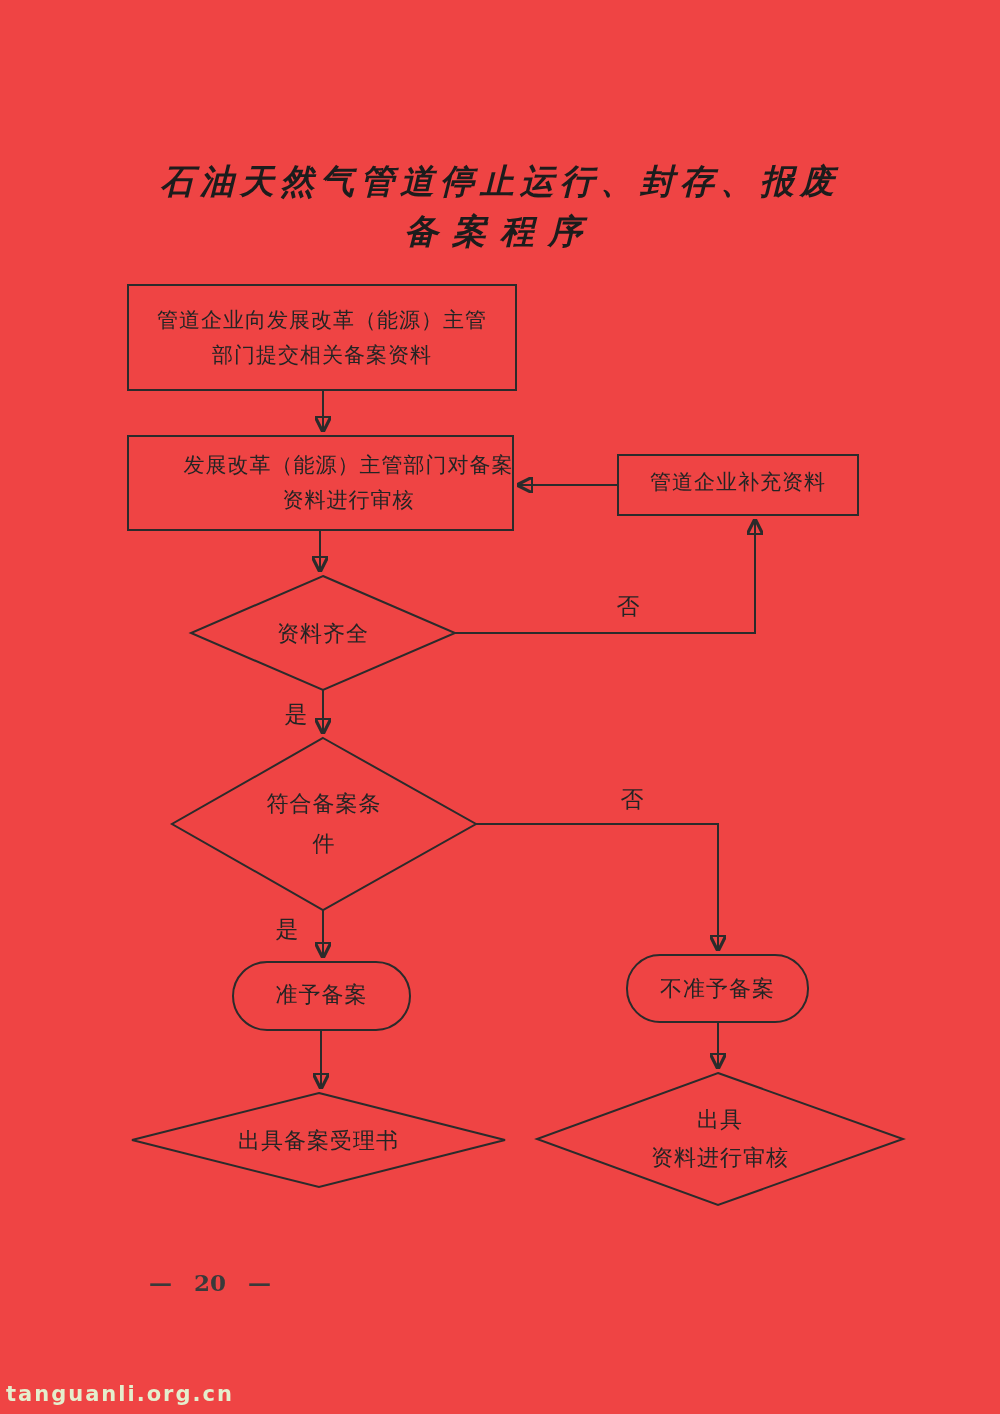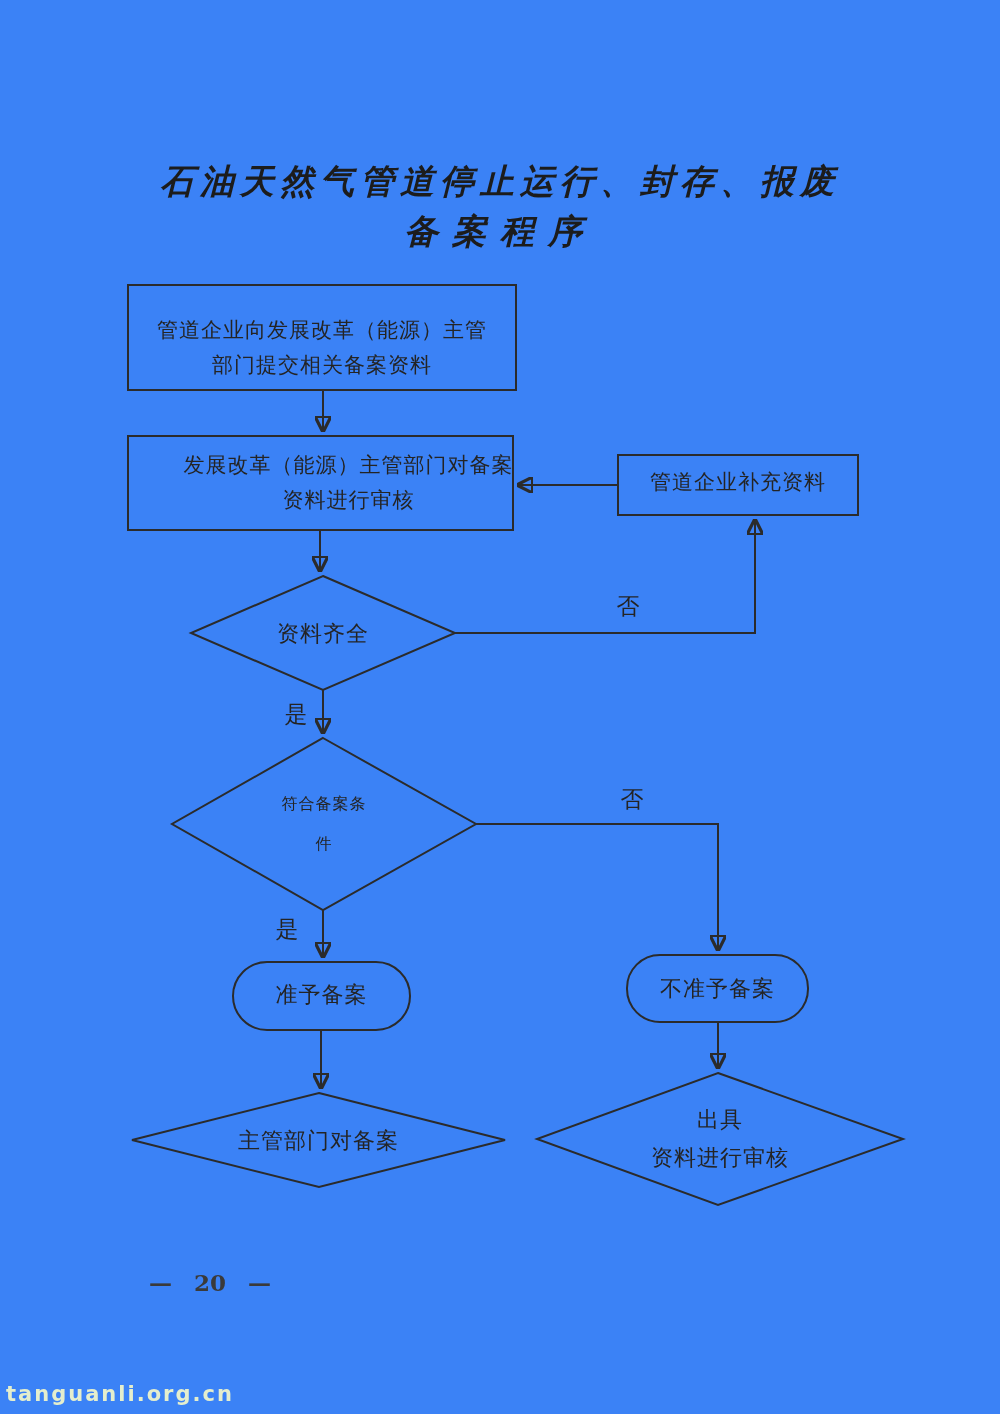--- a/index.html
+++ b/index.html
@@ -5,21 +5,21 @@
   html, body {
     margin: 0;
     padding: 0;
     background: #ffffff;
     font-family: "DejaVu Sans", sans-serif;
   }
   #page {
     position: relative;
     width: 1000px;
     height: 1414px;
-    background: #3b82f6;
+    background: #ef4444;
     overflow: hidden;
     color: #242424;
   }
   #chart-svg {
     position: absolute;
     left: 0; top: 0;
     width: 1000px; height: 1414px;
   }
   #chart-svg path, #chart-svg rect, #chart-svg polygon {
     fill: none;
@@ -124,53 +124,53 @@
     <path d="M323,910 V956" marker-end="url(#arrow)"></path>
     <path d="M321,1030 V1087" marker-end="url(#arrow)"></path>
     <path d="M718,1022 V1067" marker-end="url(#arrow)"></path>
   </svg>
 
   <div class="doc-title">
     <div class="t1">石油天然气管道停止运行、封存、报废</div>
     <div class="t2">备案程序</div>
   </div>
 
-  <div class="node-text" style="left:128px; top:295px; width:388px; height:105px;">
+  <div class="node-text" style="left:128px; top:285px; width:388px; height:105px;">
     <div>管道企业向发展改革（能源）主管</div>
     <div>部门提交相关备案资料</div>
   </div>
 
   <div class="node-text" style="left:128px; top:436px; width:385px; height:94px;padding-left:28px;">
     <div>发展改革（能源）主管部门对备案</div>
     <div>资料进行审核</div>
   </div>
 
   <div class="node-text" style="left:618px; top:455px; width:240px; height:54px;border-radius:20px;">
     <div>管道企业补充资料</div>
   </div>
 
   <div class="node-text" style="left:191px; top:576px; width:264px; height:114px; font-size:22px;">
     <div>资料齐全</div>
   </div>
 
-  <div class="node-text" style="left:172px; top:738px; width:304px; height:172px; font-size:16px; line-height:40px;">
+  <div class="node-text" style="left:172px; top:738px; width:304px; height:172px; font-size:22px; line-height:40px;">
     <div>符合备案条</div>
     <div>件</div>
   </div>
 
   <div class="node-text" style="left:233px; top:962px; width:177px; height:65px; font-size:22px;">
     <div>准予备案</div>
   </div>
 
   <div class="node-text" style="left:627px; top:955px; width:181px; height:67px; font-size:22px;justify-content:center;">
     <div>不准予备案</div>
   </div>
 
   <div class="node-text" style="left:132px; top:1093px; width:373px; height:94px; font-size:22px;">
-    <div>主管部门对备案</div>
+    <div>出具备案受理书</div>
   </div>
 
   <div class="node-text" style="left:537px; top:1073px; width:366px; height:132px; font-size:22px; line-height:38px;">
     <div>出具</div>
     <div>资料进行审核</div>
   </div>
 
   <div class="edge-label" style="left:598px; top:586px;">否</div>
 
   <div class="edge-label" style="left:266px; top:694px;">是</div>

